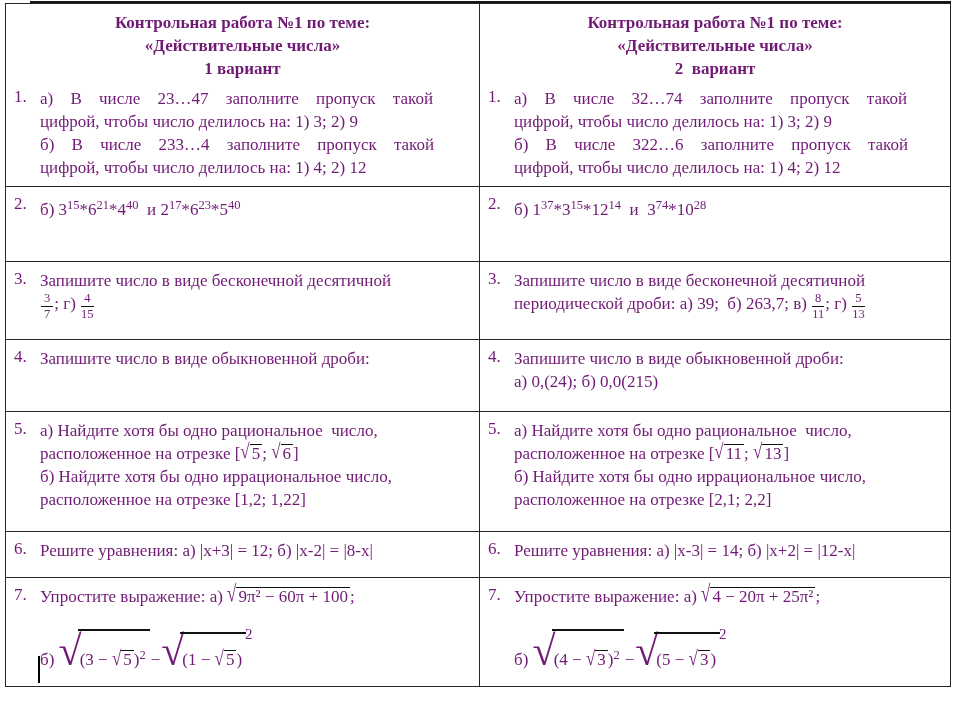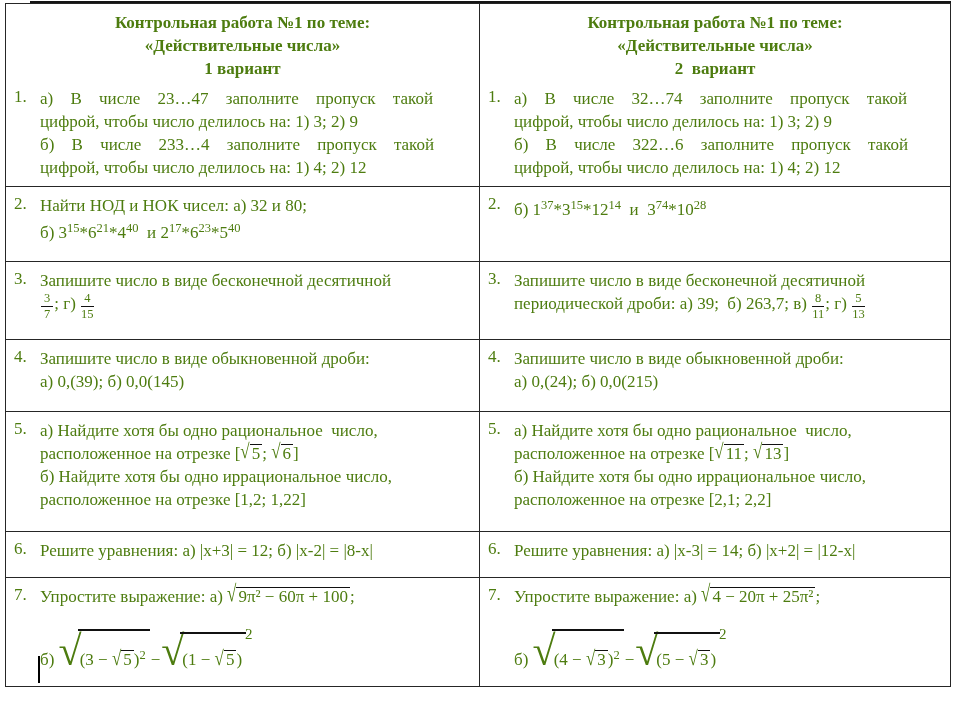--- a/index.html
+++ b/index.html
@@ -1,17 +1,17 @@
 <!DOCTYPE html>
 <html><head>
 <meta charset="utf-8">
 <style>
   html,body{margin:0;padding:0;background:#fff;}
   .page{position:relative;width:960px;height:720px;background:#fff;overflow:hidden;
-        font-family:"Liberation Serif",serif;color:#4d7c0f;font-size:17px;}
+        font-family:"Liberation Serif",serif;color:#701a75;font-size:17px;}
   .topline{position:absolute;left:30px;top:1px;width:921px;height:3px;background:#141414;}
   .doc{position:absolute;left:5px;top:3px;width:946px;height:684px;box-sizing:border-box;
        border:1px solid #262626;display:grid;
        grid-template-columns:474px 470px;
        grid-template-rows:183px 75px 78px 72px 120px 46px auto;}
   .cell{box-sizing:border-box;border-bottom:1px solid #262626;padding:7px 8px 0 8px;overflow:hidden;}
   .cell.c1{border-right:1px solid #262626;}
   .cell.last{border-bottom:none;}
   .hdr{text-align:center;font-weight:bold;}
   .ln{line-height:23px;white-space:pre;}
@@ -75,21 +75,20 @@
           <div class="ln sp">б) В числе 322…6 заполните пропуск такой</div>
           <div class="ln">цифрой, чтобы число делилось на: 1) 4; 2) 12</div>
         </div>
       </div>
     </div>
 
     <div class="cell c1">
       <div class="item">
         <span class="qnum">2.</span>
         <div class="qbody">
-          <div class="ln">Найти НОД и НОК чисел: а) 32 и 80;</div>
           <div class="ln"><span>б) 3</span><sup class="e">15</sup><span>*6</span><sup class="e">21</sup><span>*4</span><sup class="e">40</sup><span>  и 2</span><sup class="e">17</sup><span>*6</span><sup class="e">23</sup><span>*5</span><sup class="e">40</sup></div>
         </div>
       </div>
     </div>
     <div class="cell">
       <div class="item">
         <span class="qnum">2.</span>
         <div class="qbody">
           <div class="ln"><span>б) 1</span><sup class="e">37</sup><span>*3</span><sup class="e">15</sup><span>*12</span><sup class="e">14</sup><span>  и  3</span><sup class="e">74</sup><span>*10</span><sup class="e">28</sup></div>
         </div>
@@ -113,21 +112,20 @@
           <div class="ln"><span>периодической дроби: а) 39;  б) 263,7; в) </span><span class="frac"><span class="fn">8</span><span class="fd">11</span></span><span>; г) </span><span class="frac"><span class="fn">5</span><span class="fd">13</span></span></div>
         </div>
       </div>
     </div>
 
     <div class="cell c1">
       <div class="item">
         <span class="qnum">4.</span>
         <div class="qbody">
           <div class="ln">Запишите число в виде обыкновенной дроби:</div>
-          <div class="ln">а) 0,(39); б) 0,0(145)</div>
         </div>
       </div>
     </div>
     <div class="cell">
       <div class="item">
         <span class="qnum">4.</span>
         <div class="qbody">
           <div class="ln">Запишите число в виде обыкновенной дроби:</div>
           <div class="ln">а) 0,(24); б) 0,0(215)</div>
         </div>

